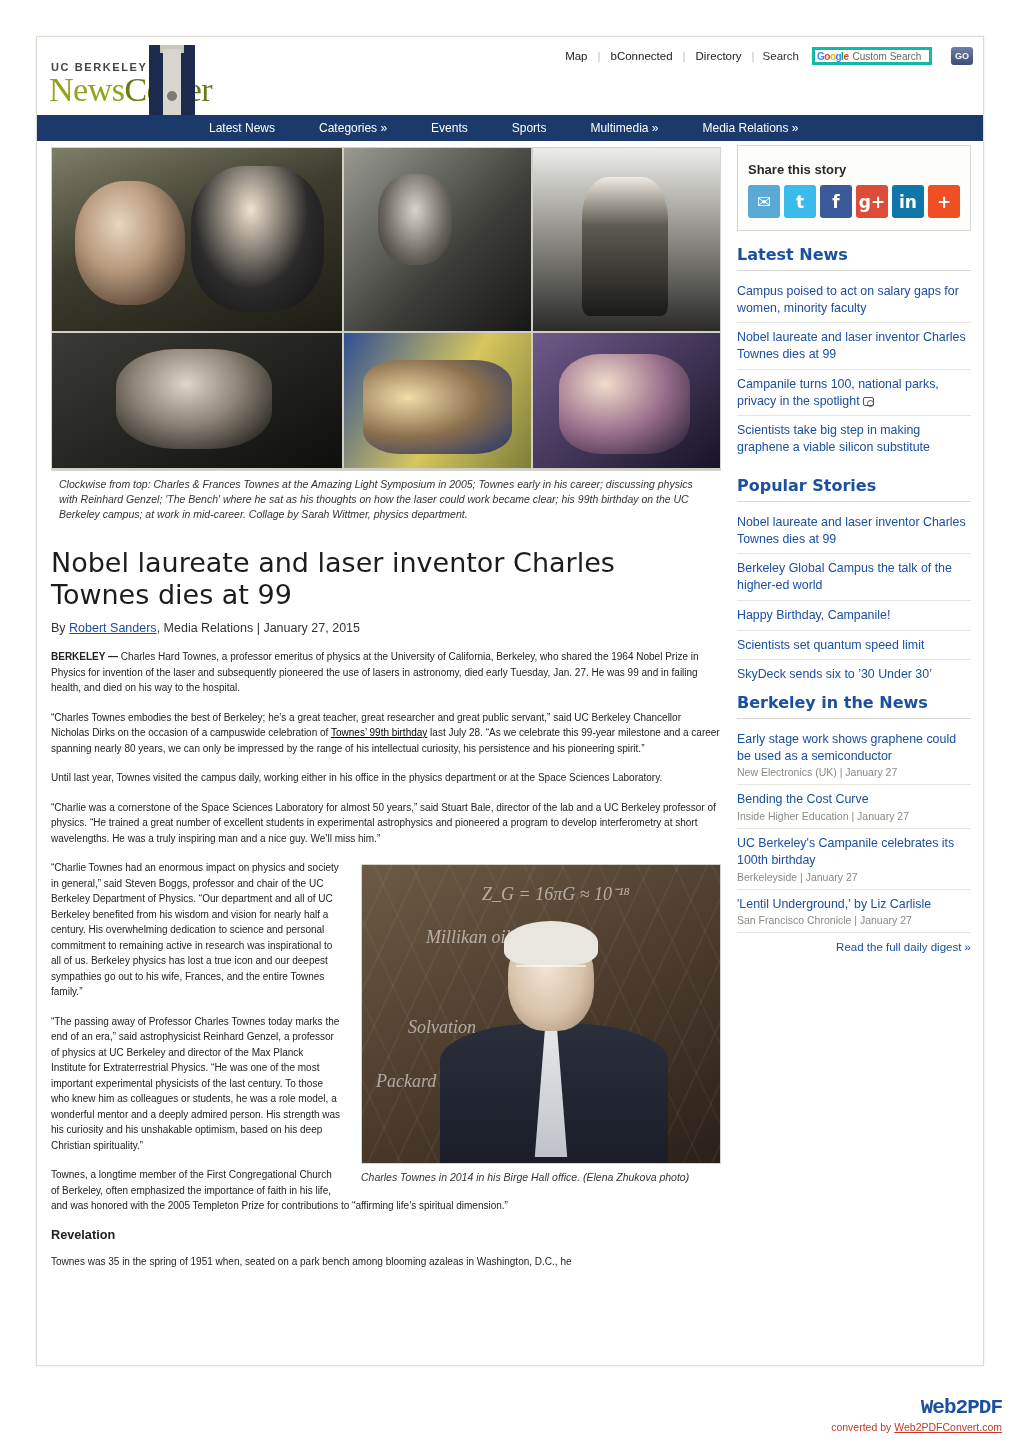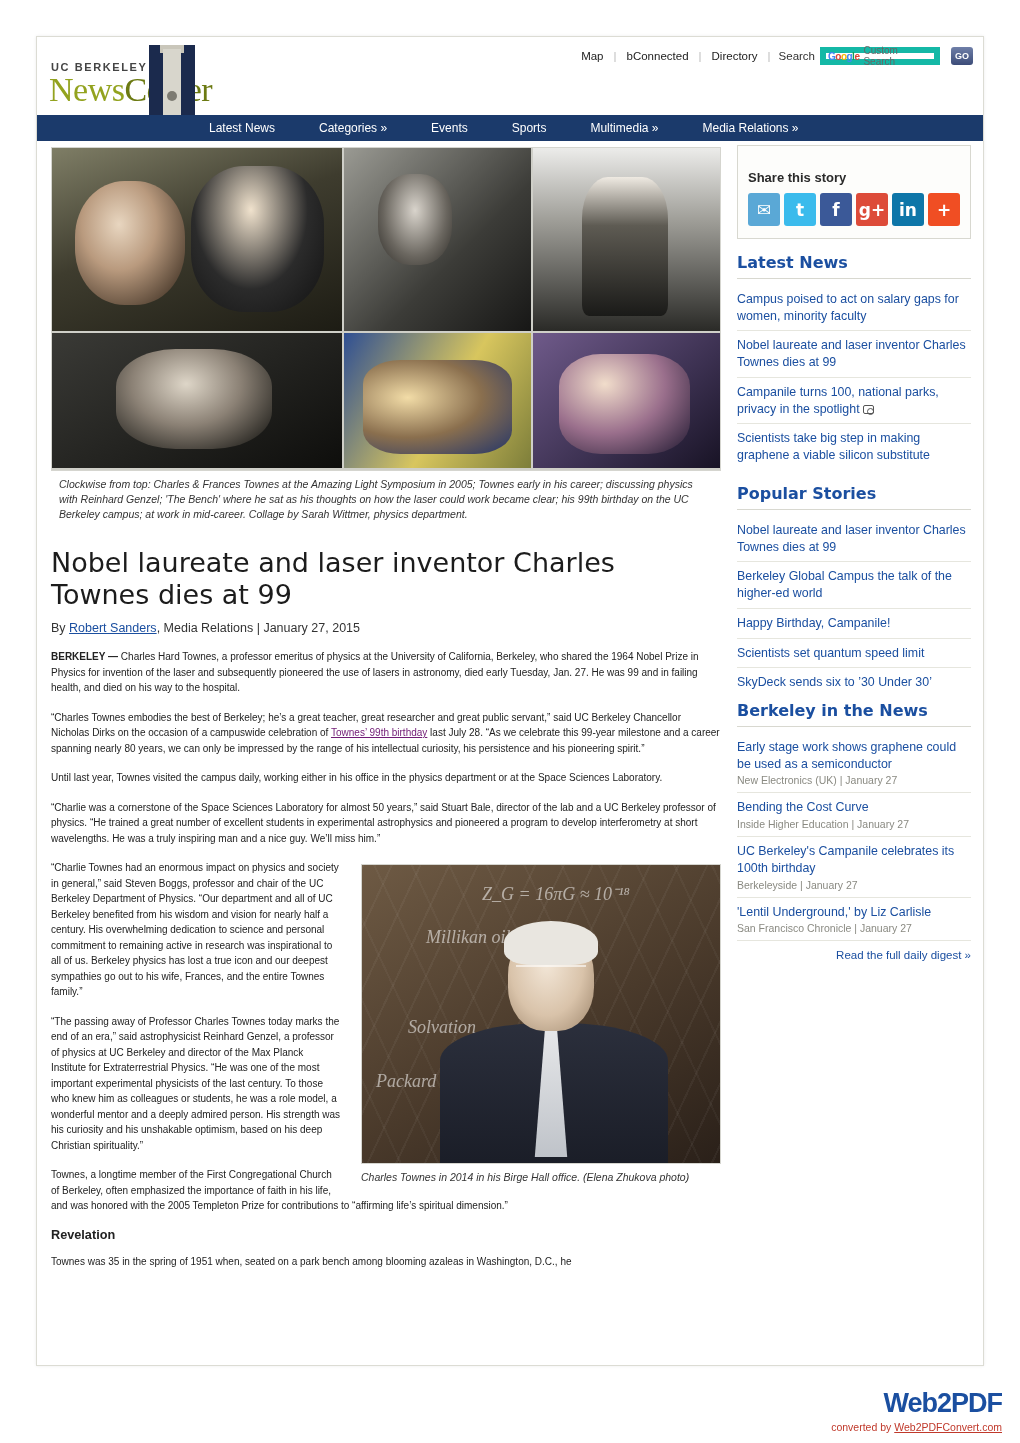--- a/index.html
+++ b/index.html
@@ -27,26 +27,26 @@
   }
   
   .topnav {
     position:absolute; right:10px; top:10px;
     display:flex; align-items:center; gap:0px;
     font-size:11.5px; color:#333;
   }
   .topnav a { color:#222; text-decoration:none; padding:0 10px; }
   .topnav .sep { color:#bbb; }
   .searchbox {
-    display:flex; align-items:center; margin-left:8px; gap:5px;
+    display:flex; align-items:center; margin-left:8px; gap:13px;
   }
   .searchbox .lbl { font-size:11.5px; }
   .searchfield {
     width:120px; height:18px;
-    border:6px solid #14b8a6; background:#fff;
+    border:3px solid #14b8a6; background:#fff;
     display:flex; align-items:center;
     padding:0 2px;
     font-size:10px; color:#666;
   }
   .g-logo { font-size:10px; font-weight:bold; letter-spacing:-0.5px; }
   .g-b { color:#4285f4; } .g-r { color:#db4437; } .g-y { color:#f4b400; }
   .g-bl { color:#4285f4; } .g-g { color:#0f9d58; } .g-r2 { color:#db4437; }
   .go-btn {
     width:22px; height:18px; margin-left:6px; border-radius:3px;
     background:linear-gradient(#6f7fa8,#3c4c78);
@@ -164,21 +164,21 @@
     margin:14px 0 10px 0;
     padding-right:10px;
   }
   .byline { font-size:12.5px; color:#333; margin-bottom:14px; }
   .byline a { color:#1b4fa0; text-decoration:underline; }
   .article p {
     font-size:10px; line-height:1.55; color:#222;
     margin:0 0 14px 0; text-align:left;
   }
   .article p.lead b { font-weight:bold; }
-  .article a { color:#701a75; text-decoration:underline; }
+  .article a { color:#000000; text-decoration:underline; }
   .subhead { font-size:12.7px; font-weight:bold; margin:0 0 12px 0; }
   
   .inline-photo {
     float:right; width:360px; margin:4px 0 8px 20px;
   }
   .inline-photo .frame {
     width:360px; height:300px;
     background:linear-gradient(150deg,#6e5a44 0%,#4a3a2b 55%,#2a2019 100%);
     position:relative; overflow:hidden;
     border:1px solid #d5d5cf;
@@ -218,21 +218,21 @@
     position:absolute; left:154px; top:100px; width:70px; height:14px;
     border-top:2px solid rgba(255,255,255,0.6);
   }
   .photo-cap {
     width:360px; padding:6px 0 0 0;
     font-size:10.5px; font-style:italic; color:#333; line-height:1.4;
   }
   
   .panel {
     border:1px solid #d8d8d0; background:#fdfdfb;
-    padding:24px 10px 12px 10px; margin-bottom:14px;
+    padding:16px 10px 12px 10px; margin-bottom:14px;
   }
   .panel-title {
     font-size:13px; color:#2a2a2a; font-weight:bold; margin-bottom:8px;
   }
   .share-row { display:flex; gap:4px; }
   .share-btn {
     width:33px; height:33px; border-radius:3px;
     display:flex; align-items:center; justify-content:center;
     color:#fff; font-size:17px; font-weight:bold;
     font-family:"DejaVu Sans", sans-serif;
@@ -262,22 +262,22 @@
   .cam-icon {
     display:inline-block; width:11px; height:9px; border:1px solid #555;
     border-radius:2px; position:relative; vertical-align:-1px; margin-left:3px;
   }
   .cam-icon::after{content:"";position:absolute;left:3px;top:2px;width:5px;height:5px;border:1px solid #555;border-radius:50%;}
   
   .w2p {
     position:absolute; right:18px; bottom:10px; text-align:right;
   }
   .w2p .logo {
-    font-family:Liberation Sans, sans-serif;
-    font-size:27px; font-weight:bold; color:#1b4fa0; letter-spacing:-1px;margin-top:47px;
+    font-family:Liberation Mono, monospace;
+    font-size:21px; font-weight:bold; color:#1b4fa0; letter-spacing:-1px;margin-top:47px;
   }
   .w2p .logo .pdf { color:#1b4fa0; }
   .w2p .conv { font-size:10.5px; color:#c0392b; margin-top:2px; }
   .w2p .conv a { color:#c0392b; }
 </style>
 </head>
 <body>
 
 <div class="page">
   <div class="sheet">

